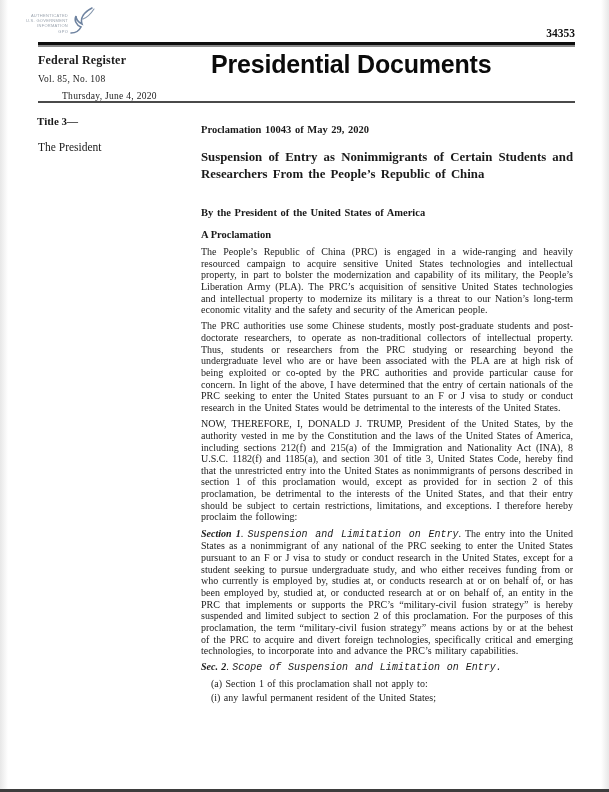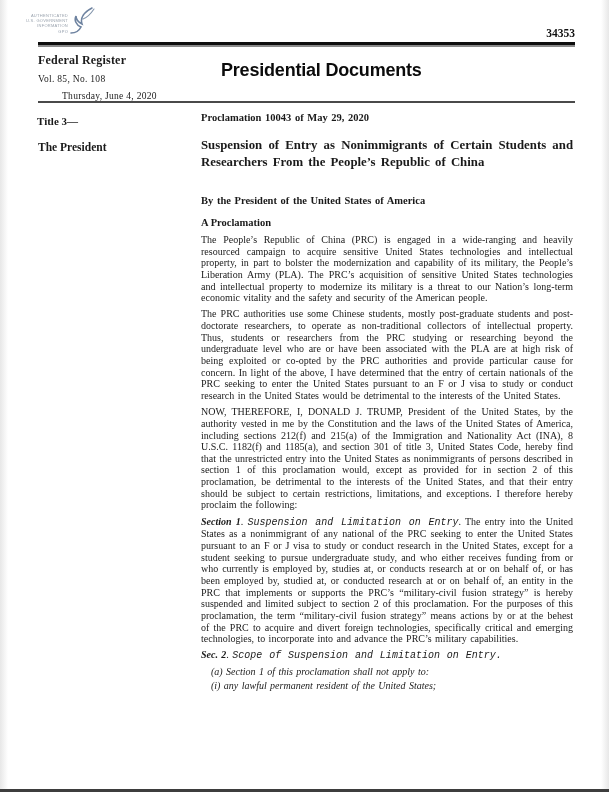--- a/index.html
+++ b/index.html
@@ -36,44 +36,44 @@
   }
   .rule-double {
     position: absolute; left: 38px; top: 42px; width: 537px; height: 2px;
     border-top: 3px solid #0d0d0d; border-bottom: 2px solid #8a8a8a;
   }
   .masthead-left { position: absolute; left: 38px; top: 53px; }
   .fr-title { font-weight: bold; font-size: 12px; letter-spacing: 0.2px; }
   .fr-vol { font-size: 9.5px; margin-top: 6px; letter-spacing: 0.3px; }
   .fr-date { font-size: 9.5px; margin-top: 7px; letter-spacing: 0.3px; margin-left: 24px; }
   .section-title {
-    position: absolute; left: 207px; top: 46px; margin: 14px;
+    position: absolute; left: 207px; top: 46px; margin: 4px;
     font-family: "Liberation Sans", "DejaVu Sans", sans-serif;
-    font-weight: bold; font-size: 18px; color: #0b0b0b; letter-spacing: -0.2px;
+    font-weight: bold; font-size: 25px; color: #0b0b0b; letter-spacing: -0.2px;
   }
   .rule-single {
     position: absolute; left: 38px; top: 101px; width: 537px; height: 2px;
     background: #4a4a4a;
   }
   .sidebar-title3 { position: absolute; left: 37px; top: 115px; font-weight: bold; font-size: 11px; }
-  .sidebar-president { position: absolute; left: 38px; top: 141px; font-weight: bold; font-size: 11.5px; }
+  .sidebar-president { position: absolute; left: 38px; top: 141px; font-weight: normal; font-size: 11.5px; }
 
-  .doc-column { position: absolute; left: 201px; top: 112px; width: 372px; }
+  .doc-column { position: absolute; left: 201px; top: 124px; width: 372px; }
   .proc-line { margin: 0 0 14px 0; font-weight: bold; font-size: 10.5px; word-spacing: 1px; }
   .doc-title {
     margin: 0 0 25px 0; font-weight: bold; font-size: 12.8px; line-height: 16.5px;
     text-align: justify; word-spacing: 2px;
   }
   .byline { margin: 0 0 11px 0; font-weight: bold; font-size: 10.5px; word-spacing: 1px; }
   .proc-heading { margin: 0 0 6px 0; font-weight: bold; font-size: 10.5px; }
   .paragraphs p.para {
     margin: 0 0 4.5px 0; font-size: 10px; line-height: 11.65px;
     text-align: justify; word-spacing: 0.09em;
   }
-  .paragraphs p.para.indent { text-indent: 10px; margin-bottom: 2px; font-style: italic; }
+  .paragraphs p.para.indent { text-indent: 10px; margin-bottom: 2px; }
   .seg-bold { font-weight: bold; font-style: italic; }
   .seg-italic { font-style: italic; font-family: Liberation Mono, monospace; }
 </style>
 </head>
 <body>
 
 <div class="page">
   <div class="edge-left"></div>
   <div class="edge-right"></div>
 

